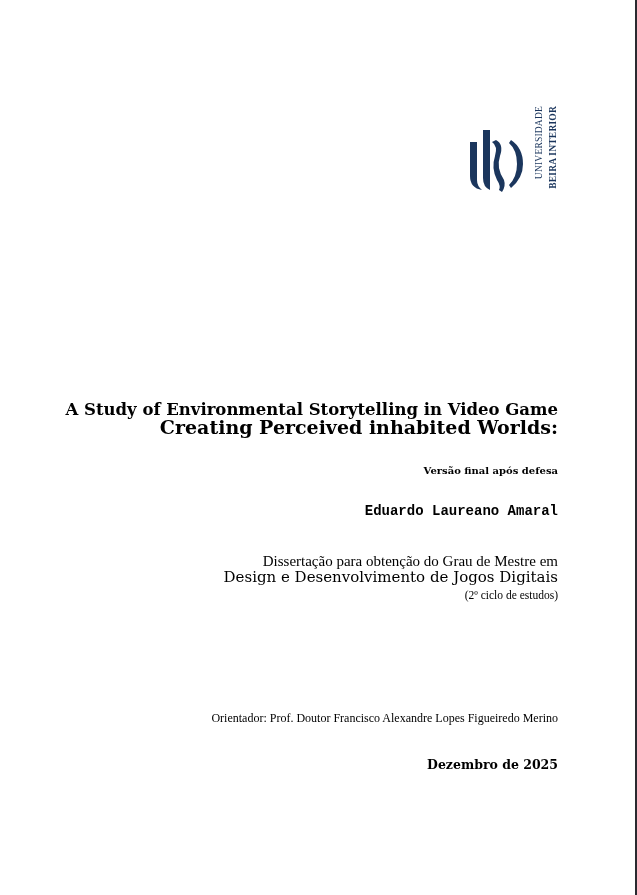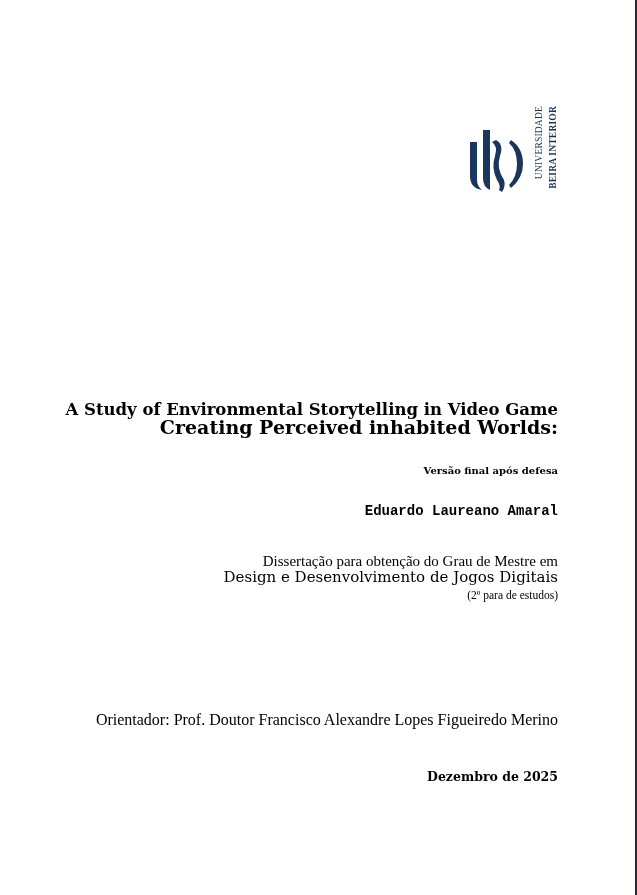--- a/index.html
+++ b/index.html
@@ -10,22 +10,22 @@
   .logo-text { position:absolute; font-family:"Liberation Serif", serif; font-size:9.5px; color:#1b365d;
                writing-mode:vertical-rl; transform:rotate(180deg); letter-spacing:0.2px; white-space:nowrap; }
   .r { position:absolute; right:79px; text-align:right; white-space:nowrap; }
   .title1 { top:416px; font-size:19px; font-weight:bold; }
   .title2 { top:400px; font-size:16.5px; font-weight:bold; }
   .version { top:465px; font-size:10px; font-weight:bold; }
   .author { top:503px; font-size:14px; font-weight:bold;font-family:Liberation Mono, monospace; }
   .diss { top:553px; font-size:15px; font-family:"Liberation Serif", serif; }
   .degree { top:568px; font-size:15px; font-weight:normal; }
   .cycle { top:589px; font-size:11.5px; font-family:"Liberation Serif", serif; }
-  .advisor { top:711px; font-size:16px; font-family:"Liberation Serif", serif; }
-  .date { top:757px; font-size:12.5px; font-weight:bold;margin-top:12px; }
+  .advisor { top:711px; font-size:12px; font-family:"Liberation Serif", serif; }
+  .date { top:757px; font-size:12.5px; font-weight:bold; }
 </style>
 </head>
 <body>
 
 <div class="edge"></div>
 
 <div class="logo">
   <svg width="64" height="92" viewBox="0 0 64 92" style="position:absolute;left:0;top:0;">
 
     <path d="M2 36 h7 v38 q0 6 5 10 q-12 -2 -12 -14 z" fill="#1b365d"></path>
@@ -39,15 +39,15 @@
   <div class="logo-text" style="left:66px; top:0px;">UNIVERSIDADE</div>
   <div class="logo-text" style="left:80px; top:0px; font-weight:bold;">BEIRA INTERIOR</div>
 </div>
 
 <div class="r title1">Creating Perceived inhabited Worlds:</div>
 <div class="r title2">A Study of Environmental Storytelling in Video Game</div>
 <div class="r version">Versão final após defesa</div>
 <div class="r author">Eduardo Laureano Amaral</div>
 <div class="r diss">Dissertação para obtenção do Grau de Mestre em</div>
 <div class="r degree">Design e Desenvolvimento de Jogos Digitais</div>
-<div class="r cycle">(2º para de estudos)</div>
+<div class="r cycle">(2º ciclo de estudos)</div>
 <div class="r advisor">Orientador: Prof. Doutor Francisco Alexandre Lopes Figueiredo Merino</div>
 <div class="r date">Dezembro de 2025</div>
 
 </body></html>

